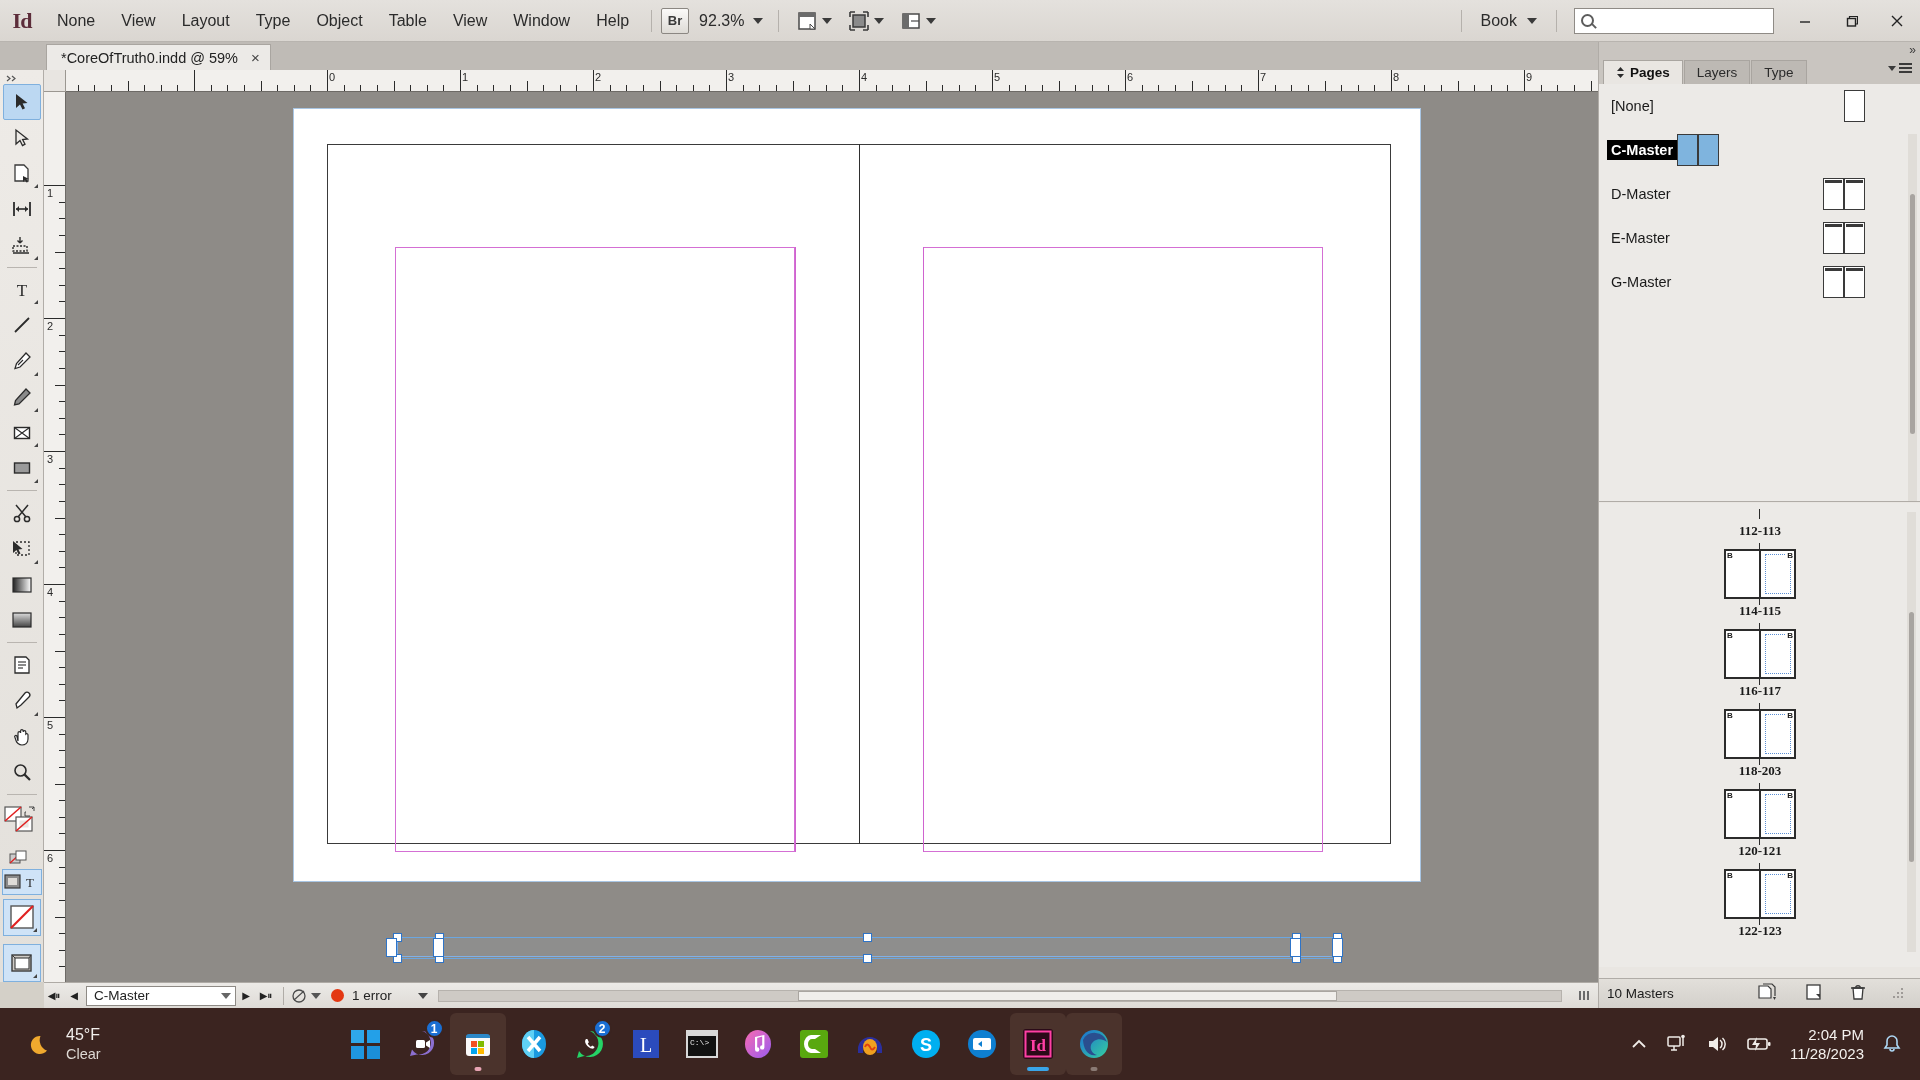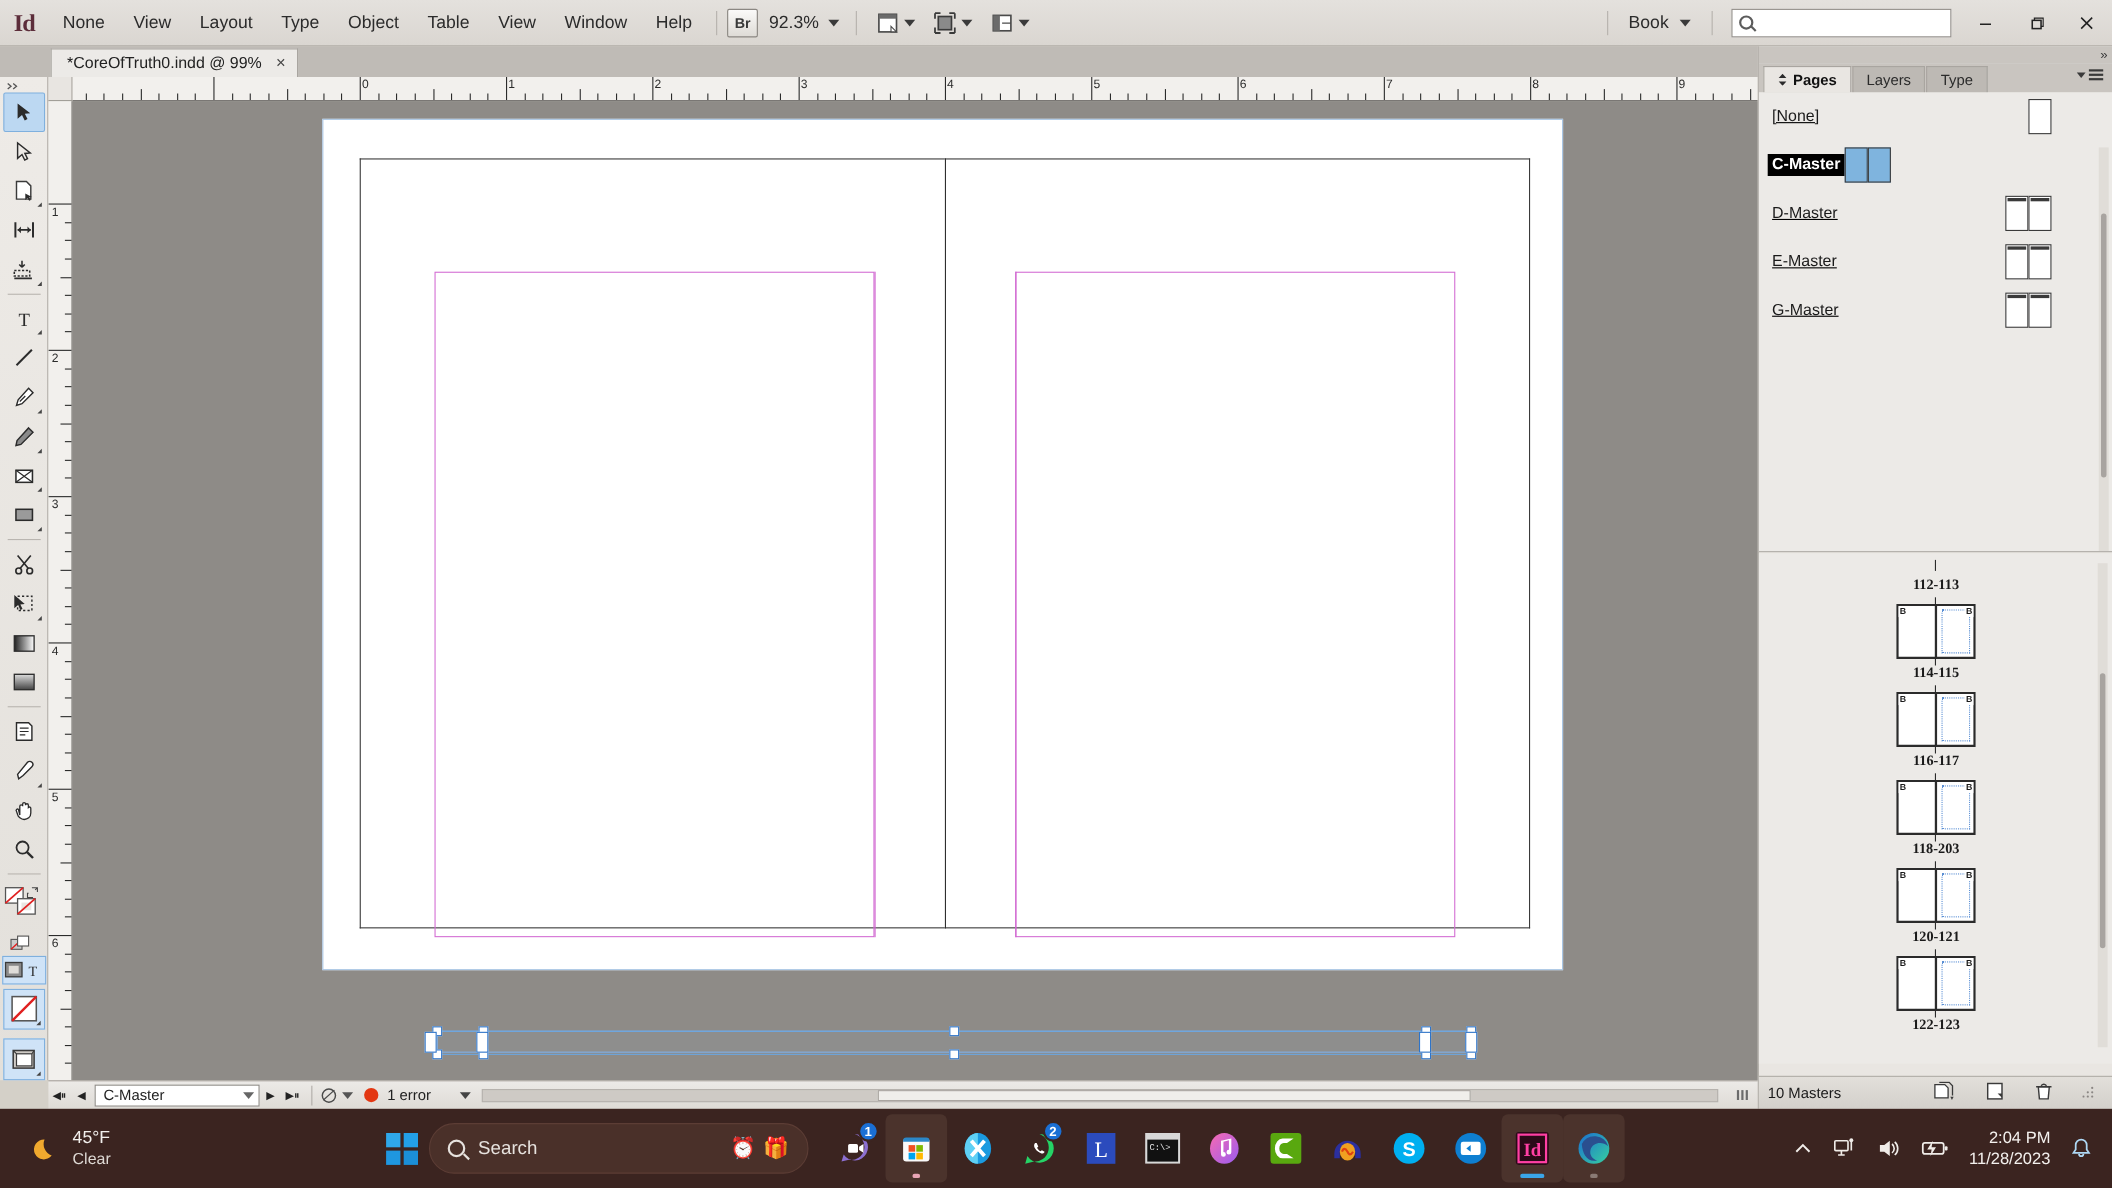--- a/index.html
+++ b/index.html
@@ -139,21 +139,21 @@
     height: 24px; padding: 0 12px; display: flex; align-items: center; gap: 5px;
     font-size: 13.5px; color: #2b2b2b; background: #bdb9b4; border: 1px solid #a9a5a0; border-bottom: none;
     margin-right: 1px;
   }
   .ptab.active { background: #e9e6e2; color: #111; font-weight: bold; }
   .ptab-menu { position: absolute; right: 8px; top: 5px; display: flex; align-items: center; gap: 3px; }
   .hamburger { display: flex; flex-direction: column; gap: 2px; }
   .hamburger i { display: block; width: 13px; height: 2px; background: #3a3a3a; }
 
   .masters-list { position: absolute; left: 0; top: 42px; width: 322px; height: 418px; background: #eceae7; border-bottom: 1px solid #b0aca7; overflow: hidden; }
-  .mrow { height: 44px; display: flex; align-items: center; padding: 0 6px 0 8px; text-decoration: underline; }
+  .mrow { height: 44px; display: flex; align-items: center; padding: 0 6px 0 8px; }
   .mname { font-size: 14.5px; color: #1a1a1a; flex: 1; padding: 2px 4px; }
   .mrow.selected .mname { background: #000; color: #fff; font-weight: bold; display: inline-block; flex: none; }
   .mthumb { width: 42px; height: 32px; display: flex; margin-right: 50px; }
   .mthumb .pg { flex: 1; background: #fff; border: 1.5px solid #3a3a3a; }
   .mthumb .pg + .pg { border-left: 1px solid #3a3a3a; }
   .mthumb.single { width: 21px; }
   .mthumb .pg.blue { background: #7fb4de; }
   .mthumb .pg.dotted { background: #fff; position: relative; }
   .mthumb .pg.dotted::after { content:""; position:absolute; left:3px; top:3px; right:2px; bottom:2px; border:1px dotted #5b8fd4; }
   .mthumb .pg.hdr { position: relative; }
@@ -303,21 +303,21 @@
       <div class="wc close">
         <svg width="14" height="14" viewBox="0 0 14 14">
             <path d="M2 2 L12 12 M12 2 L2 12" stroke="#222" stroke-width="1.4"></path>
           </svg>
       </div>
     </div>
   </div>
 
   <div class="tabbar">
     <div class="doctab">
-      <span>*CoreOfTruth0.indd @ 99%</span>
+      <span>*CoreOfTruth0.indd @ 59%</span>
       <span class="tab-x">×</span>
     </div>
     <div class="panel-collapse-arrows">»</div>
   </div>
 
   <div class="toolbar">
     <div style="width:100%;height:10px;display:flex;align-items:center;justify-content:flex-start;padding-left:5px;">
       <svg width="16" height="7" viewBox="0 0 16 7">
           <path d="M2 1 L5 3.5 L2 6 M7 1 L10 3.5 L7 6" stroke="#555" stroke-width="1.2" fill="none"></path>
         </svg>
@@ -946,28 +946,20 @@
       </span>
     </div>
 
     <div class="tb-center">
       <div class="winlogo">
           <i></i>
           <i></i>
           <i></i>
           <i></i>
         </div>
-      <div class="tb-search">
-        <span class="mag2"></span>
-        <span>Search</span>
-        <span style="margin-left:auto;display:flex;gap:6px;">
-          <span style="font-size:19px;">⏰</span>
-          <span style="font-size:19px;">🎁</span>
-        </span>
-      </div>
     </div>
 
     <div class="tb-apps">
       <div class="tbapp">
         <svg width="34" height="34" viewBox="0 0 34 34">
           <path d="M17 4 a12 12 0 1 1 -10 18.5 L5 29 l6.8 -1.6 A12 12 0 0 0 17 4 Z" fill="#8c6fd0"></path>
           <rect x="11" y="13" width="9" height="8" rx="1.5" fill="#fff"></rect>
           <path d="M21 15.5 L25 13 v8 l-4 -2.5 Z" fill="#fff"></path>
         </svg>
         <span class="badge">1</span>

